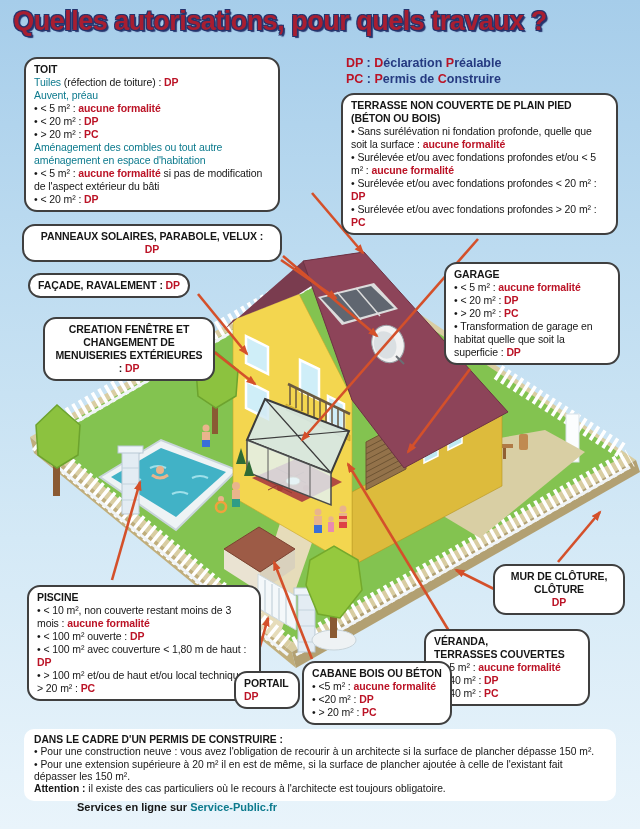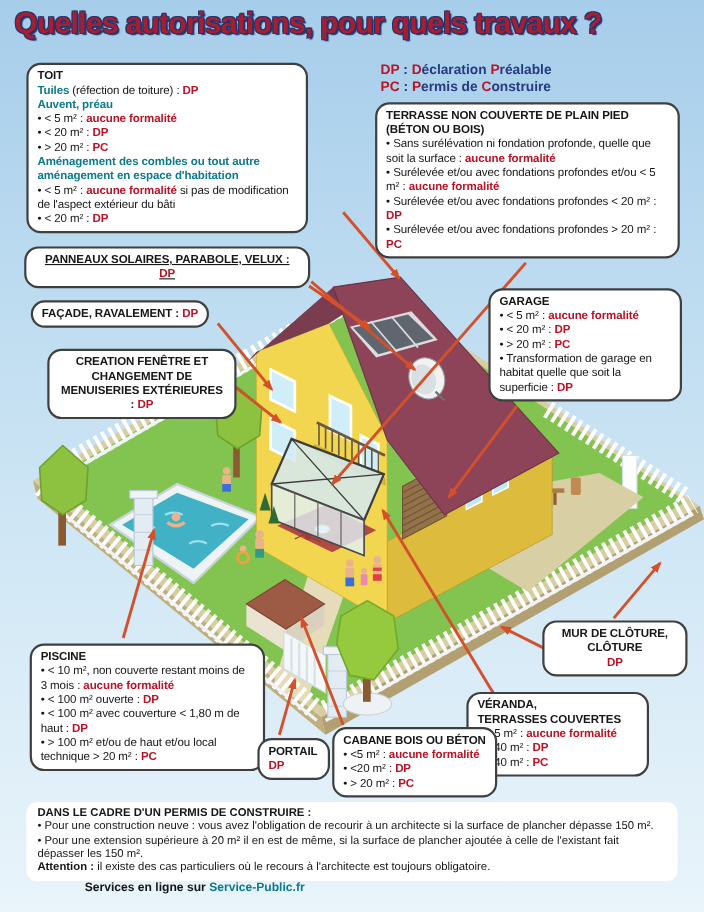--- a/index.html
+++ b/index.html
@@ -16,34 +16,34 @@
   .scene{position:absolute;left:0;top:0;z-index:1;}
   .box{
     position:absolute;z-index:2;background:#ffffff;border:2px solid #3f3f3f;
     border-radius:13px;padding:4px 8px;font-size:10.5px;line-height:1.24;
     color:#161616;letter-spacing:-0.1px;box-sizing:border-box;
   }
   .center{text-align:center;}
   .line{margin:0;}
   .seg-k{font-weight:bold;color:#161616;}
   .seg-n{color:#161616;}
-  .seg-t{font-weight:bold;color:#0c7a8d;}
+  .seg-t{font-weight:normal;color:#0c7a8d;}
   .seg-r{font-weight:bold;color:#bb1326;}
   .seg-v{font-weight:bold;color:#253a80;}
   .seg-link{font-weight:bold;color:#0c7a8d;}
   .legend{position:absolute;left:346px;top:56px;z-index:2;font-size:12.5px;line-height:1.25;}
   .b-toit{left:24px;top:57px;width:256px;}
   .b-terrasse{left:341px;top:93px;width:277px;}
-  .b-panneaux{left:22px;top:224px;width:260px;text-decoration:underline;}
+  .b-panneaux{left:22px;top:224px;width:260px;}
   .b-facade{left:28px;top:273px;}
   .b-creation{left:43px;top:317px;width:172px;}
   .b-garage{left:444px;top:262px;width:176px;}
   .b-mur{left:493px;top:564px;width:132px;}
   .b-veranda{left:424px;top:629px;width:166px;}
-  .b-piscine{left:27px;top:585px;width:214px;}
+  .b-piscine{left:27px;top:585px;width:234px;}
   .b-portail{left:234px;top:671px;width:66px;}
   .b-cabane{left:302px;top:661px;width:150px;}
   .panel{
     position:absolute;z-index:2;left:24px;top:729px;width:592px;
     background:#ffffff;border-radius:10px;padding:5px 10px;
     font-size:10.3px;line-height:1.2;color:#161616;box-sizing:border-box;
   }
   .services{position:absolute;z-index:2;left:64px;top:801px;font-size:11px;font-weight:bold;color:#2a2a2a;margin-left:13px;}
 </style>
 </head>

